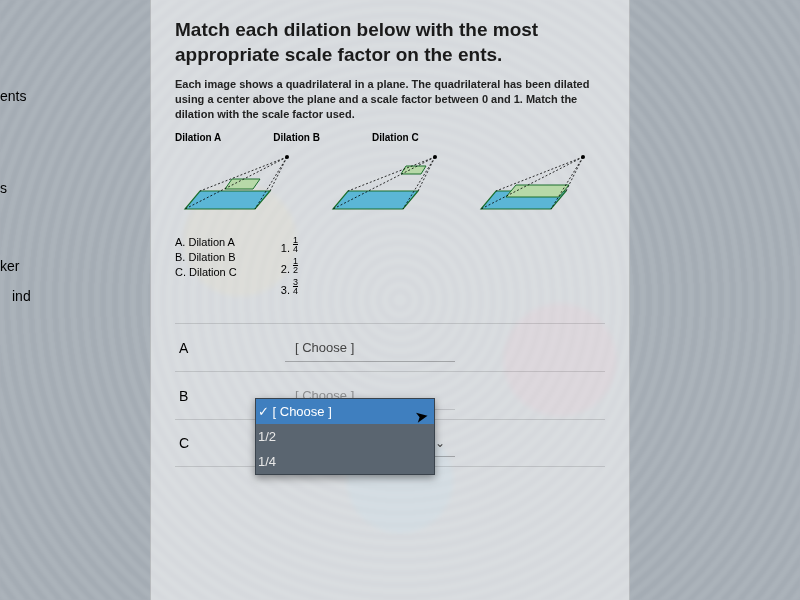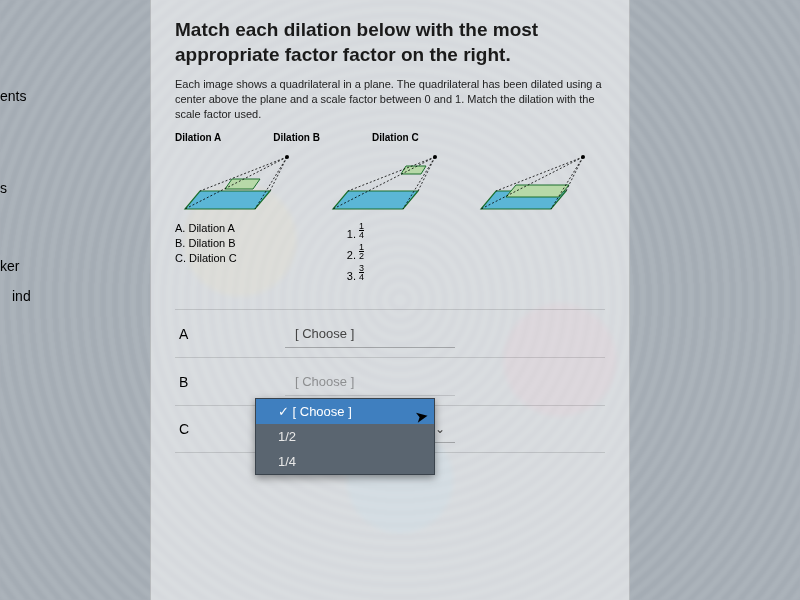--- a/index.html
+++ b/index.html
@@ -27,25 +27,25 @@
   .content {
     position: absolute;
     left: 150px; top: 0;
     width: 480px; height: 600px;
     background: rgba(255,255,255,0.55);
     border-left: 1px solid rgba(0,0,0,0.15);
     border-right: 1px solid rgba(0,0,0,0.15);
     padding: 18px 24px 4px 24px;
   }
   h1 { font-size: 19px; font-weight: 600; line-height: 1.3; color: #1a1a1a; }
-  .instr { font-size: 11px; font-weight: 400; color: #222; margin-top: 10px; line-height: 1.35; }
+  .instr { font-size: 11px; font-weight: 700; color: #222; margin-top: 10px; line-height: 1.35; }
   .row-labels { display: flex; gap: 52px; margin-top: 10px; font-size: 10px; font-weight: 700; }
   .figs { display: flex; gap: 18px; margin-top: 6px; }
   .fig { width: 130px; height: 70px; position: relative; }
-  .legend { display: flex; gap: 110px; margin-top: 0; font-size: 11px; }
+  .legend { display: flex; gap: 44px; margin-top: 14px; font-size: 11px; }
   .legend ul { list-style: none; }
   .legend li { margin: 3px 0; }
   .frac { display: inline-block; line-height: 0.9; text-align: center; font-size: 9px; }
   .frac .n { border-bottom: 1px solid #000; display: block; }
   .match-table { margin-top: 24px; }
   .match-row { display: flex; align-items: center; height: 48px; border-top: 1px solid rgba(0,0,0,0.12); }
   .match-row:last-child { border-bottom: 1px solid rgba(0,0,0,0.12); }
   .match-row .lbl { width: 110px; font-size: 14px; padding-left: 4px; }
   .choose {
     width: 170px; height: 28px;
@@ -59,42 +59,42 @@
     position: absolute;
     left: 255px; top: 398px;
     width: 180px;
     background: #5a6570;
     color: #e8e8e8;
     font-size: 13px;
     border: 1px solid #3a434c;
     box-shadow: 0 3px 8px rgba(0,0,0,0.4);
     z-index: 10;
   }
-  .dropdown .opt { padding: 5px 22px; }
+  .dropdown .opt { padding: 5px 2px; }
   .dropdown .opt.sel { background: #3f7fbf; color: #fff; }
   .cursor {
     position: absolute; left: 415px; top: 407px; z-index: 20;
     font-size: 16px; color: #000;
     transform: rotate(-10deg);
   }
 </style>
 </head>
 <body>
 
 <div class="moire"></div>
 
 <div class="sidebar-fragment" style="top:88px;">ents</div>
 <div class="sidebar-fragment" style="top:180px;">s</div>
 <div class="sidebar-fragment" style="top:258px;">ker</div>
 <div class="sidebar-fragment" style="top:288px;margin-left:12px;">ind</div>
 
 <div class="content">
   <h1>
     <span>Match each dilation below with the most</span><br>
-    <span>appropriate factor factor on the right.</span>
+    <span>appropriate scale factor on the ents.</span>
   </h1>
   <p class="instr">Each image shows a quadrilateral in a plane. The quadrilateral has been dilated using a center above the plane and a scale factor between 0 and 1. Match the dilation with the scale factor used.</p>
 
   <div class="row-labels">
     <span>Dilation A</span>
     <span>Dilation B</span>
     <span>Dilation C</span>
   </div>
 
   <div class="figs">

